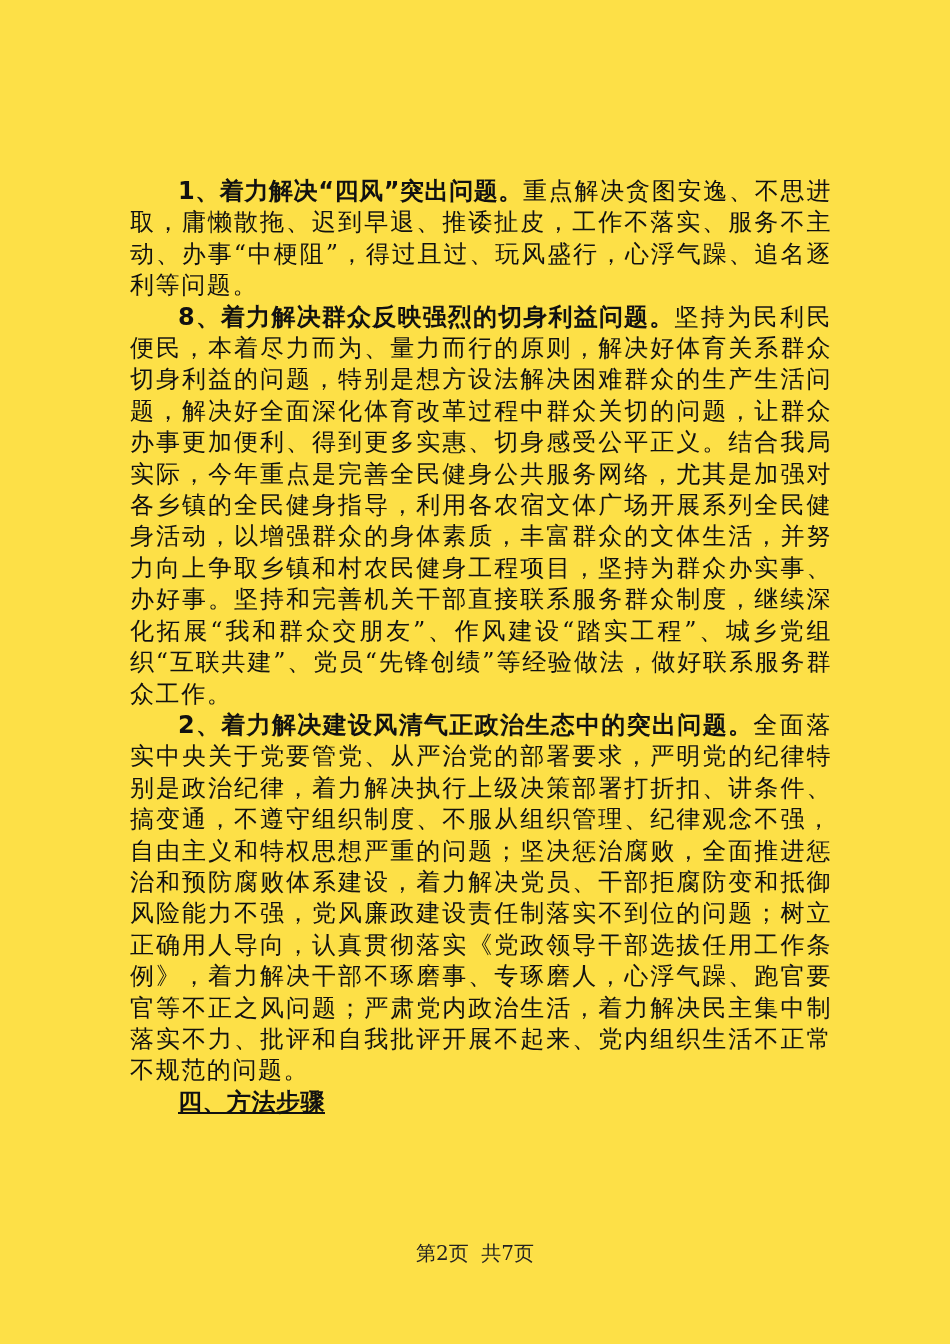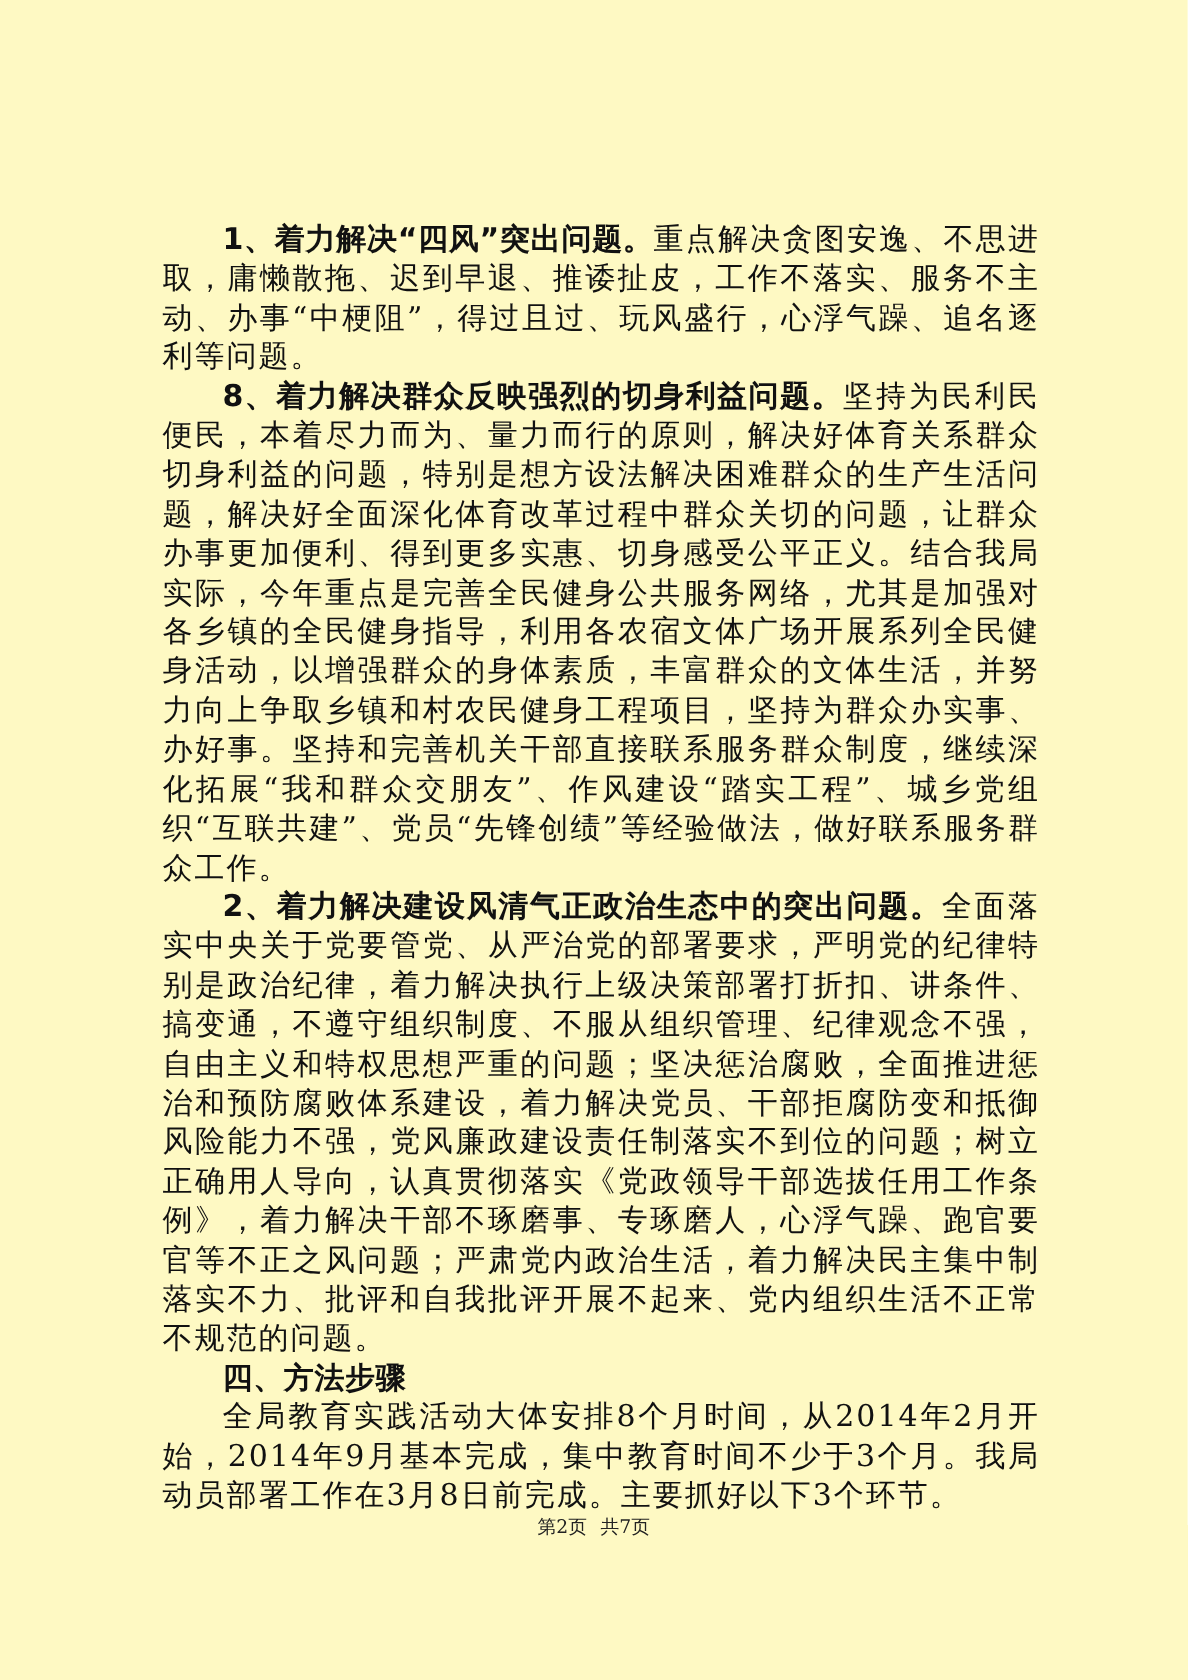--- a/index.html
+++ b/index.html
@@ -1,40 +1,39 @@
 <!DOCTYPE html>
 <html><head>
 <meta charset="utf-8">
 <style>
   html, body { margin: 0; padding: 0; background: #ffffff; }
   body { width: 950px; height: 1344px; position: relative; overflow: hidden; }
-  .page { position: absolute; left: 0; top: 0; width: 950px; height: 1344px; background: #fef9c3; }
+  .page { position: absolute; left: 0; top: 0; width: 950px; height: 1344px; background: #fde047; }
   .content {
     position: absolute; left: 130px; top: 176px; width: 702px;
     font-family: "DejaVu Serif", "Liberation Serif", serif;
     font-size: 24px; line-height: 31.4px; color: #111;
   }
   .para { margin: 0; text-align: justify; text-align-last: left; text-indent: 48px; letter-spacing: 1.6px; }
   .para .lead { font-family: "DejaVu Sans", "Liberation Sans", sans-serif; font-weight: bold; letter-spacing: 0.4px; }
-  .heading { margin: 0; text-indent: 48px; font-family: "DejaVu Sans", "Liberation Sans", sans-serif; font-weight: bold; letter-spacing: 0.5px; }
+  .heading { margin: 0; text-indent: 48px; font-family: "DejaVu Sans", "Liberation Sans", sans-serif; font-weight: bold; letter-spacing: 0.5px; text-decoration: underline; }
   .footer {
-    position: absolute; left: 0; width: 950px; top: 1212px; text-align: center;
-    font-family: "DejaVu Serif", "Liberation Serif", serif; font-size: 15px; color: #222;
+    position: absolute; left: 0; width: 950px; top: 1240px; text-align: center;
+    font-family: "DejaVu Serif", "Liberation Serif", serif; font-size: 20px; color: #222;
   }
   .footer span { margin: 0 3px; }
 </style>
 </head>
 <body>
 
 <div class="page">
   <div class="content">
     <p class="para"><span class="lead">1、着力解决“四风”突出问题。</span><span>重点解决贪图安逸、不思进取，庸懒散拖、迟到早退、推诿扯皮，工作不落实、服务不主动、办事“中梗阻”，得过且过、玩风盛行，心浮气躁、追名逐利等问题。</span></p>
     <p class="para"><span class="lead">8、着力解决群众反映强烈的切身利益问题。</span><span>坚持为民利民便民，本着尽力而为、量力而行的原则，解决好体育关系群众切身利益的问题，特别是想方设法解决困难群众的生产生活问题，解决好全面深化体育改革过程中群众关切的问题，让群众办事更加便利、得到更多实惠、切身感受公平正义。结合我局实际，今年重点是完善全民健身公共服务网络，尤其是加强对各乡镇的全民健身指导，利用各农宿文体广场开展系列全民健身活动，以增强群众的身体素质，丰富群众的文体生活，并努力向上争取乡镇和村农民健身工程项目，坚持为群众办实事、办好事。坚持和完善机关干部直接联系服务群众制度，继续深化拓展“我和群众交朋友”、作风建设“踏实工程”、城乡党组织“互联共建”、党员“先锋创绩”等经验做法，做好联系服务群众工作。</span></p>
     <p class="para"><span class="lead">2、着力解决建设风清气正政治生态中的突出问题。</span><span>全面落实中央关于党要管党、从严治党的部署要求，严明党的纪律特别是政治纪律，着力解决执行上级决策部署打折扣、讲条件、搞变通，不遵守组织制度、不服从组织管理、纪律观念不强，自由主义和特权思想严重的问题；坚决惩治腐败，全面推进惩治和预防腐败体系建设，着力解决党员、干部拒腐防变和抵御风险能力不强，党风廉政建设责任制落实不到位的问题；树立正确用人导向，认真贯彻落实《党政领导干部选拔任用工作条例》，着力解决干部不琢磨事、专琢磨人，心浮气躁、跑官要官等不正之风问题；严肃党内政治生活，着力解决民主集中制落实不力、批评和自我批评开展不起来、党内组织生活不正常不规范的问题。</span></p>
     <p class="heading">四、方法步骤</p>
-    <p class="para">全局教育实践活动大体安排8个月时间，从2014年2月开始，2014年9月基本完成，集中教育时间不少于3个月。我局动员部署工作在3月8日前完成。主要抓好以下3个环节。</p>
   </div>
 
   <div class="footer">
     <span>第2页</span>
     <span>共7页</span>
   </div>
 </div>
 
 </body></html>

